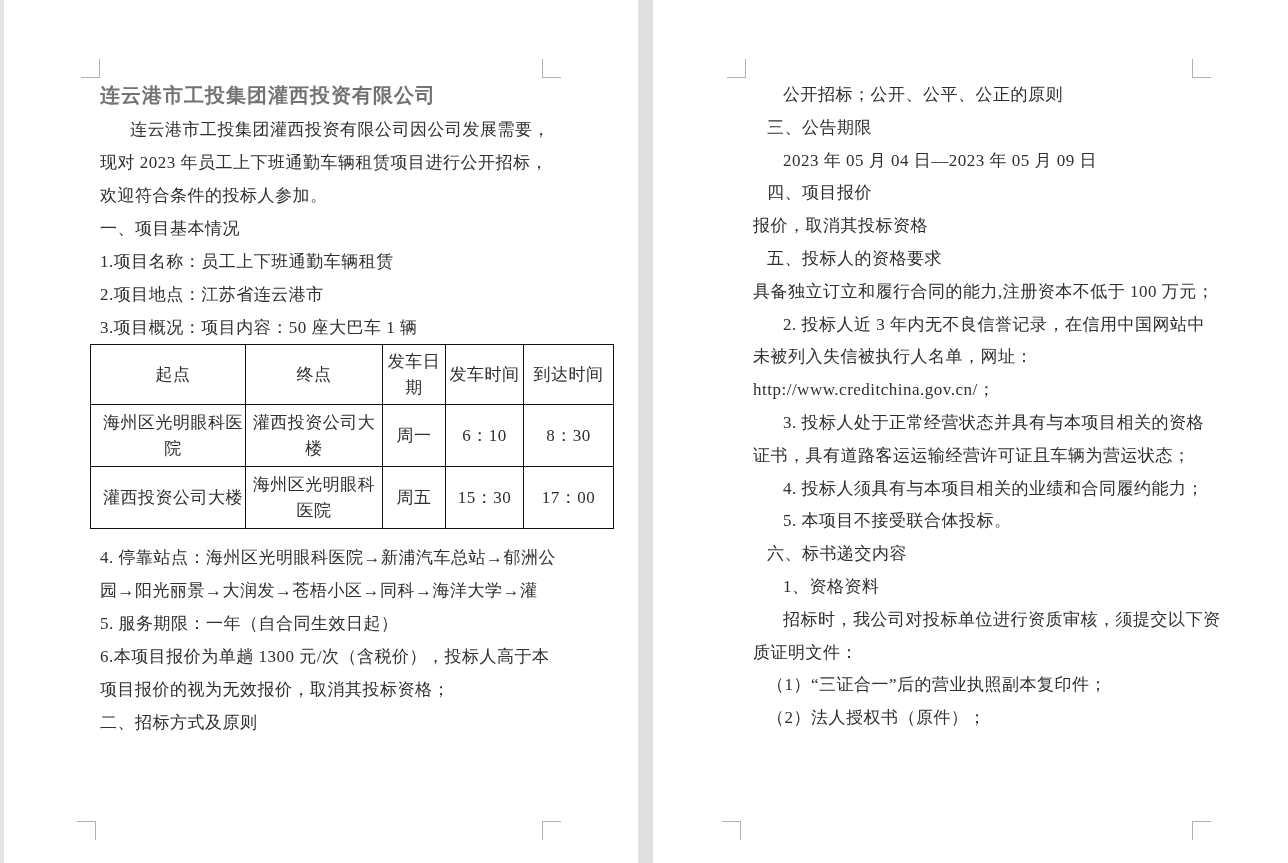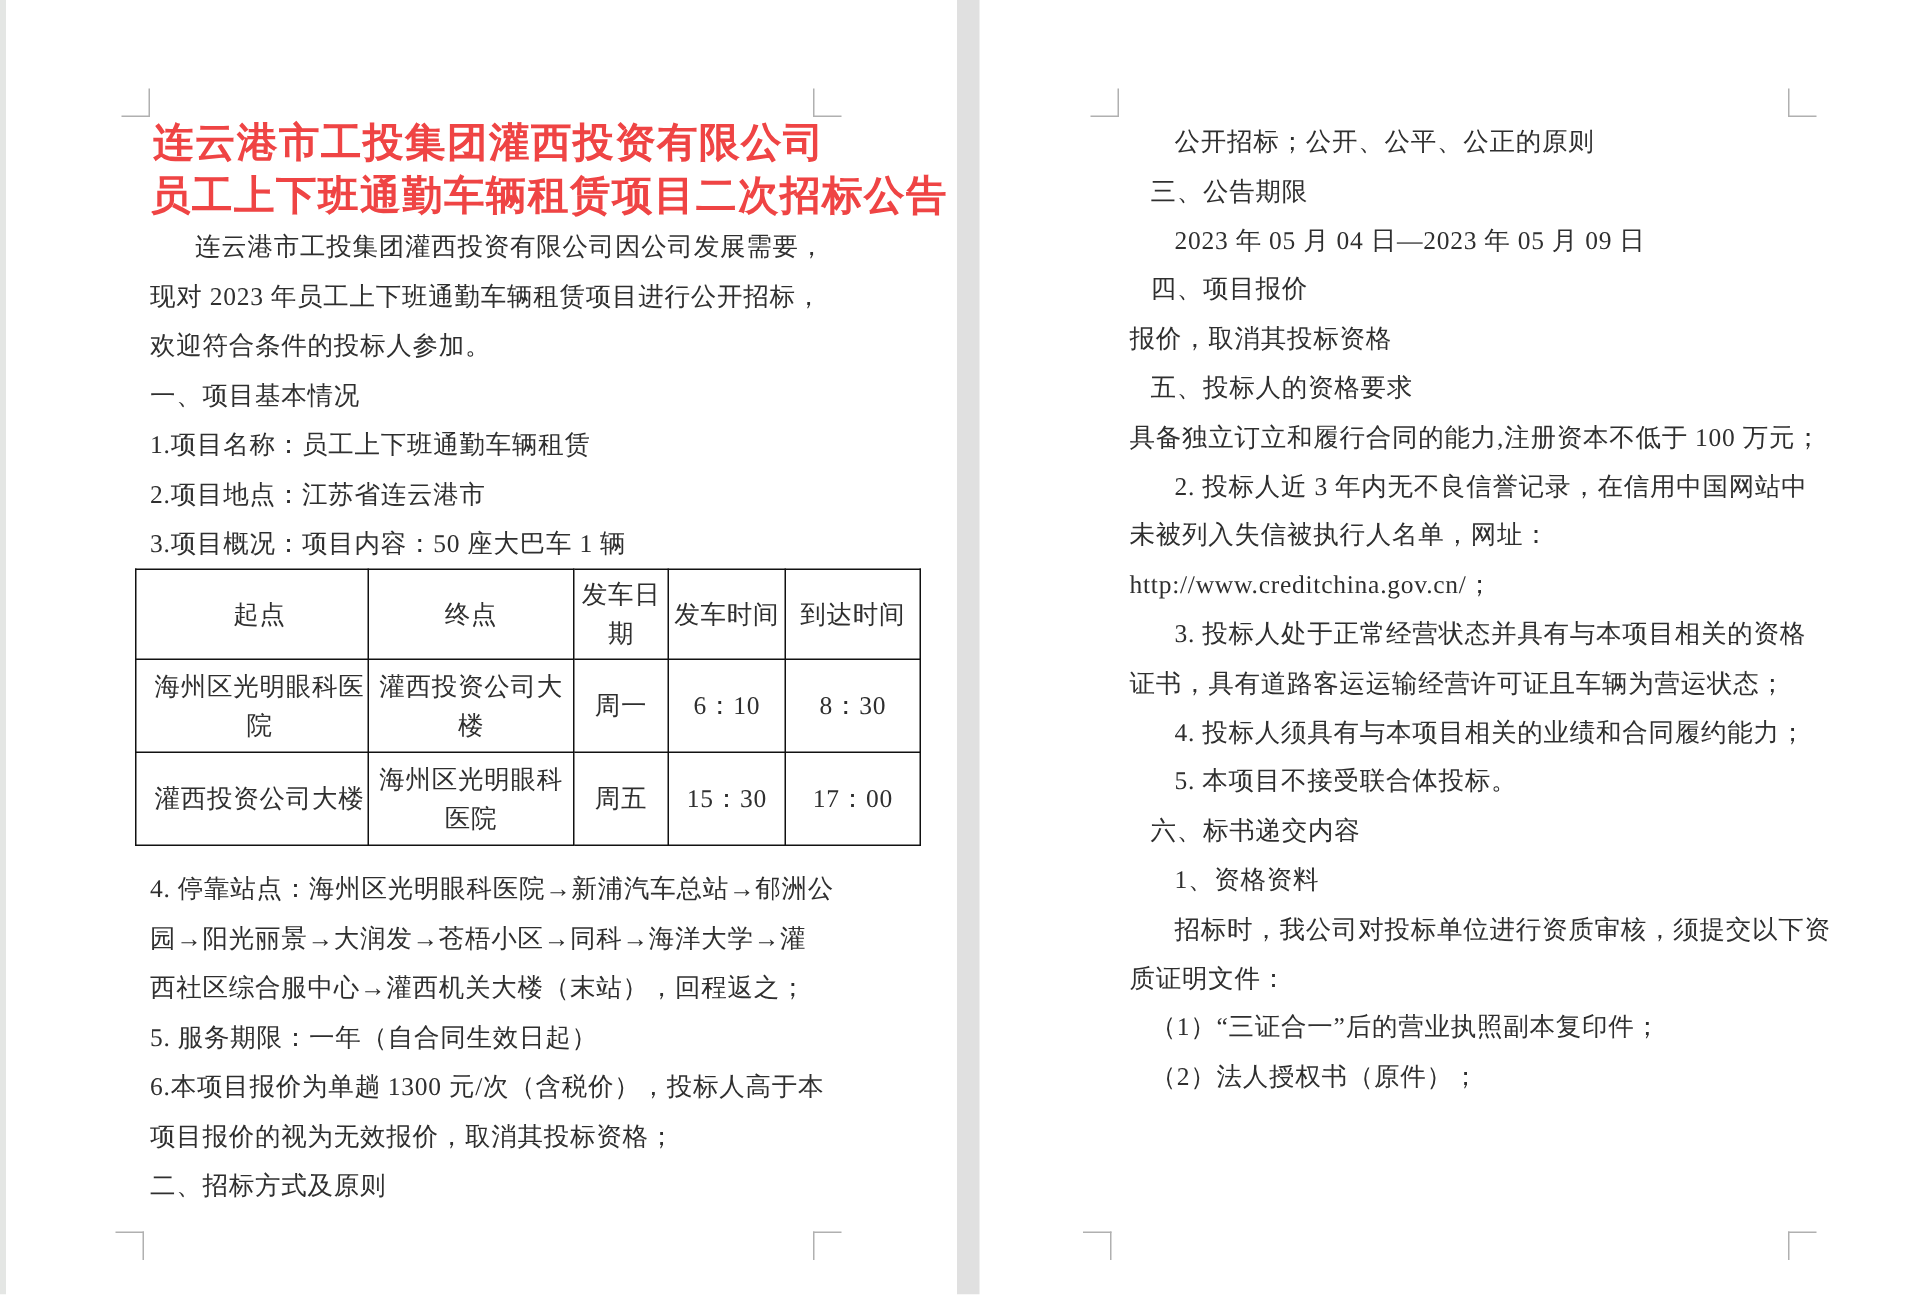--- a/index.html
+++ b/index.html
@@ -11,22 +11,22 @@
   }
   .edge-sliver{position:absolute;left:0;top:0;width:4px;height:863px;background:#e4e6e4;}
   .page-gap{position:absolute;left:638px;top:0;width:15px;height:863px;background:#e0e0e0;}
   .page{position:absolute;top:0;height:863px;background:#ffffff;}
   .page-left{left:4px;width:634px;}
   .page-right{left:669px;width:635px;}
   .content{position:absolute;}
   .content-left{left:96px;top:78px;width:452px;}
   .content-right{left:84px;top:79px;width:470px;}
   .title{
-    font-weight:bold;font-size:27px;line-height:35px;text-align:center;
-    letter-spacing:1px;color:#ef4444;white-space:nowrap;
+    font-weight:bold;font-size:20px;line-height:35px;text-align:left;
+    letter-spacing:1px;color:#737373;white-space:nowrap;
   }
   .line{
     font-size:17px;line-height:33px;letter-spacing:0.5px;white-space:nowrap;
   }
   .rp .line{line-height:32.8px;}
   .indent-1{margin-left:14px;}
   .indent-2{margin-left:30px;}
   .after-table{margin-top:12px;}
   table{
     border-collapse:collapse;table-layout:fixed;
@@ -52,21 +52,20 @@
   .mark.br{border-left:1px solid #b0b0b0;border-top:1px solid #b0b0b0;}
 </style>
 </head>
 <body>
 
 <div class="edge-sliver"></div>
 
 <div class="page page-left">
   <div class="content content-left">
     <div class="title">连云港市工投集团灌西投资有限公司</div>
-    <div class="title">员工上下班通勤车辆租赁项目二次招标公告</div>
     <div>
         <div class="line indent-2">连云港市工投集团灌西投资有限公司因公司发展需要，</div>
         <div class="line indent-0">现对 2023 年员工上下班通勤车辆租赁项目进行公开招标，</div>
         <div class="line indent-0">欢迎符合条件的投标人参加。</div>
         <div class="line indent-0">一、项目基本情况</div>
         <div class="line indent-0">1.项目名称：员工上下班通勤车辆租赁</div>
         <div class="line indent-0">2.项目地点：江苏省连云港市</div>
         <div class="line indent-0">3.项目概况：项目内容：50 座大巴车 1 辆</div>
       </div>
     <table id="schedule-table">
@@ -92,21 +91,20 @@
             <td>海州区光明眼科医院</td>
             <td>周五</td>
             <td>15：30</td>
             <td>17：00</td>
           </tr>
         </tbody>
       </table>
     <div class="after-table">
         <div class="line indent-0">4. 停靠站点：海州区光明眼科医院→新浦汽车总站→郁洲公</div>
         <div class="line indent-0">园→阳光丽景→大润发→苍梧小区→同科→海洋大学→灌</div>
-        <div class="line indent-0">西社区综合服中心→灌西机关大楼（末站），回程返之；</div>
         <div class="line indent-0">5. 服务期限：一年（自合同生效日起）</div>
         <div class="line indent-0">6.本项目报价为单趟 1300 元/次（含税价），投标人高于本</div>
         <div class="line indent-0">项目报价的视为无效报价，取消其投标资格；</div>
         <div class="line indent-0">二、招标方式及原则</div>
       </div>
   </div>
 </div>
 
 <div class="page-gap"></div>
 

